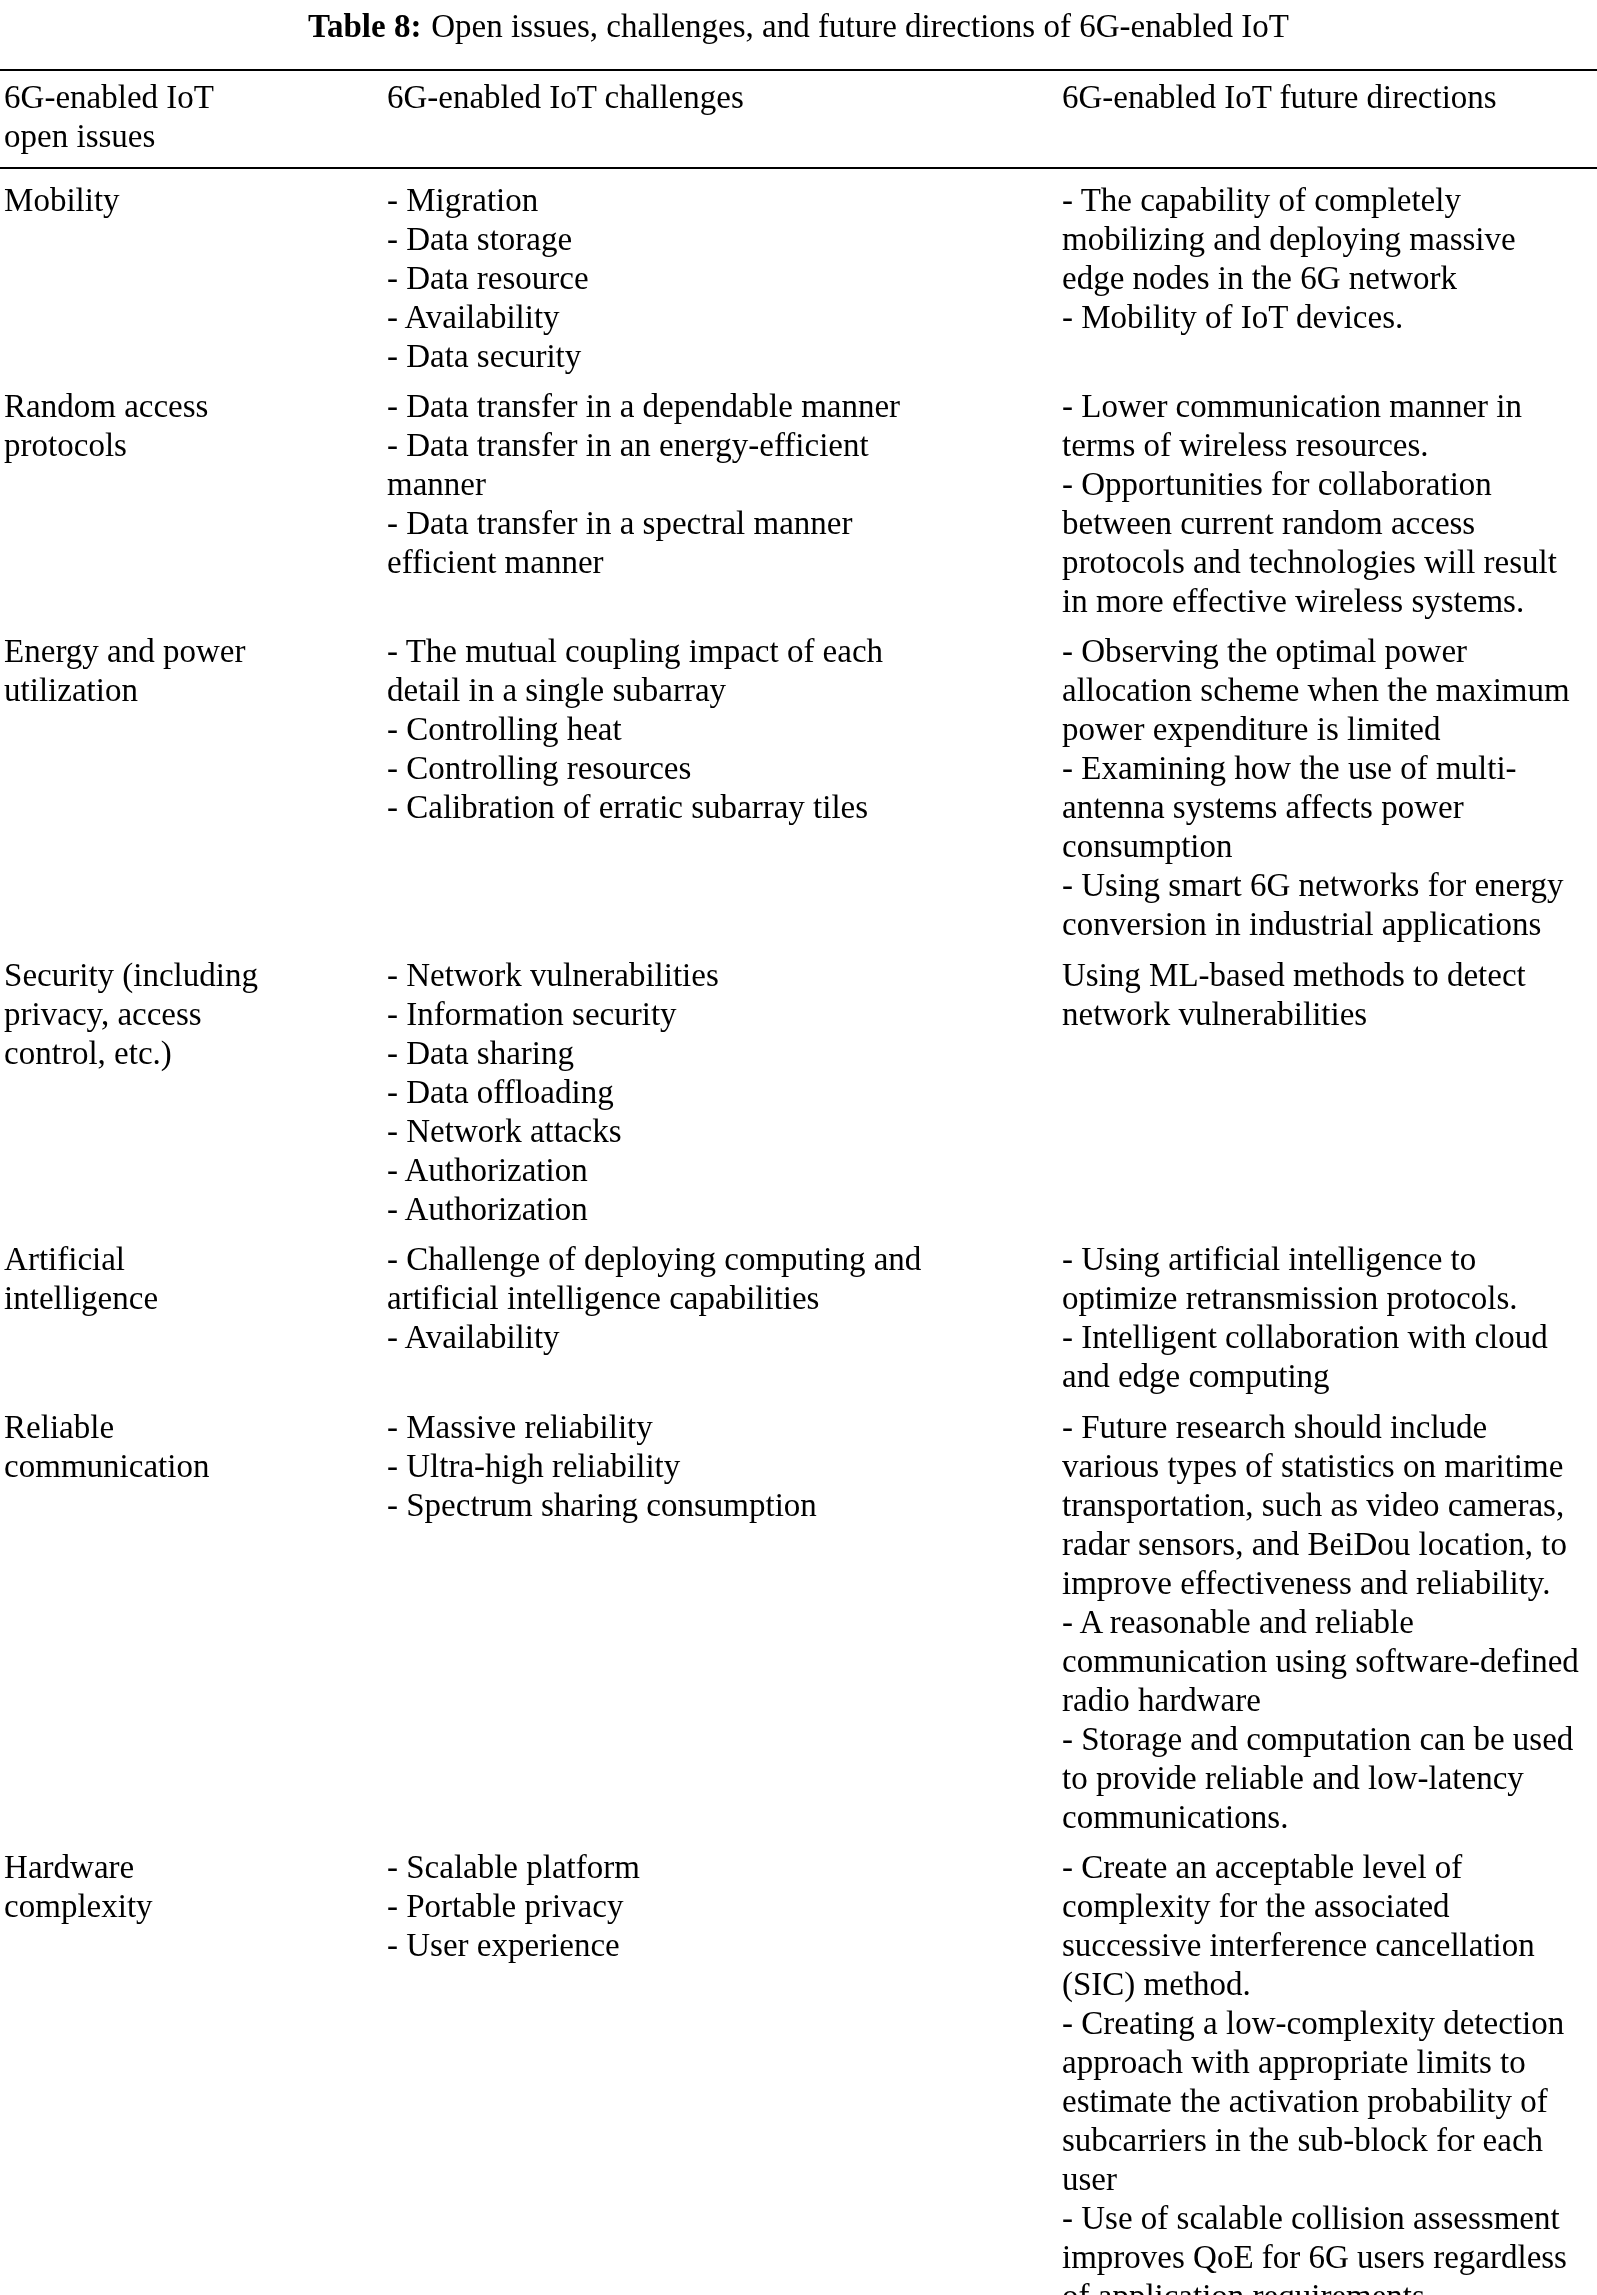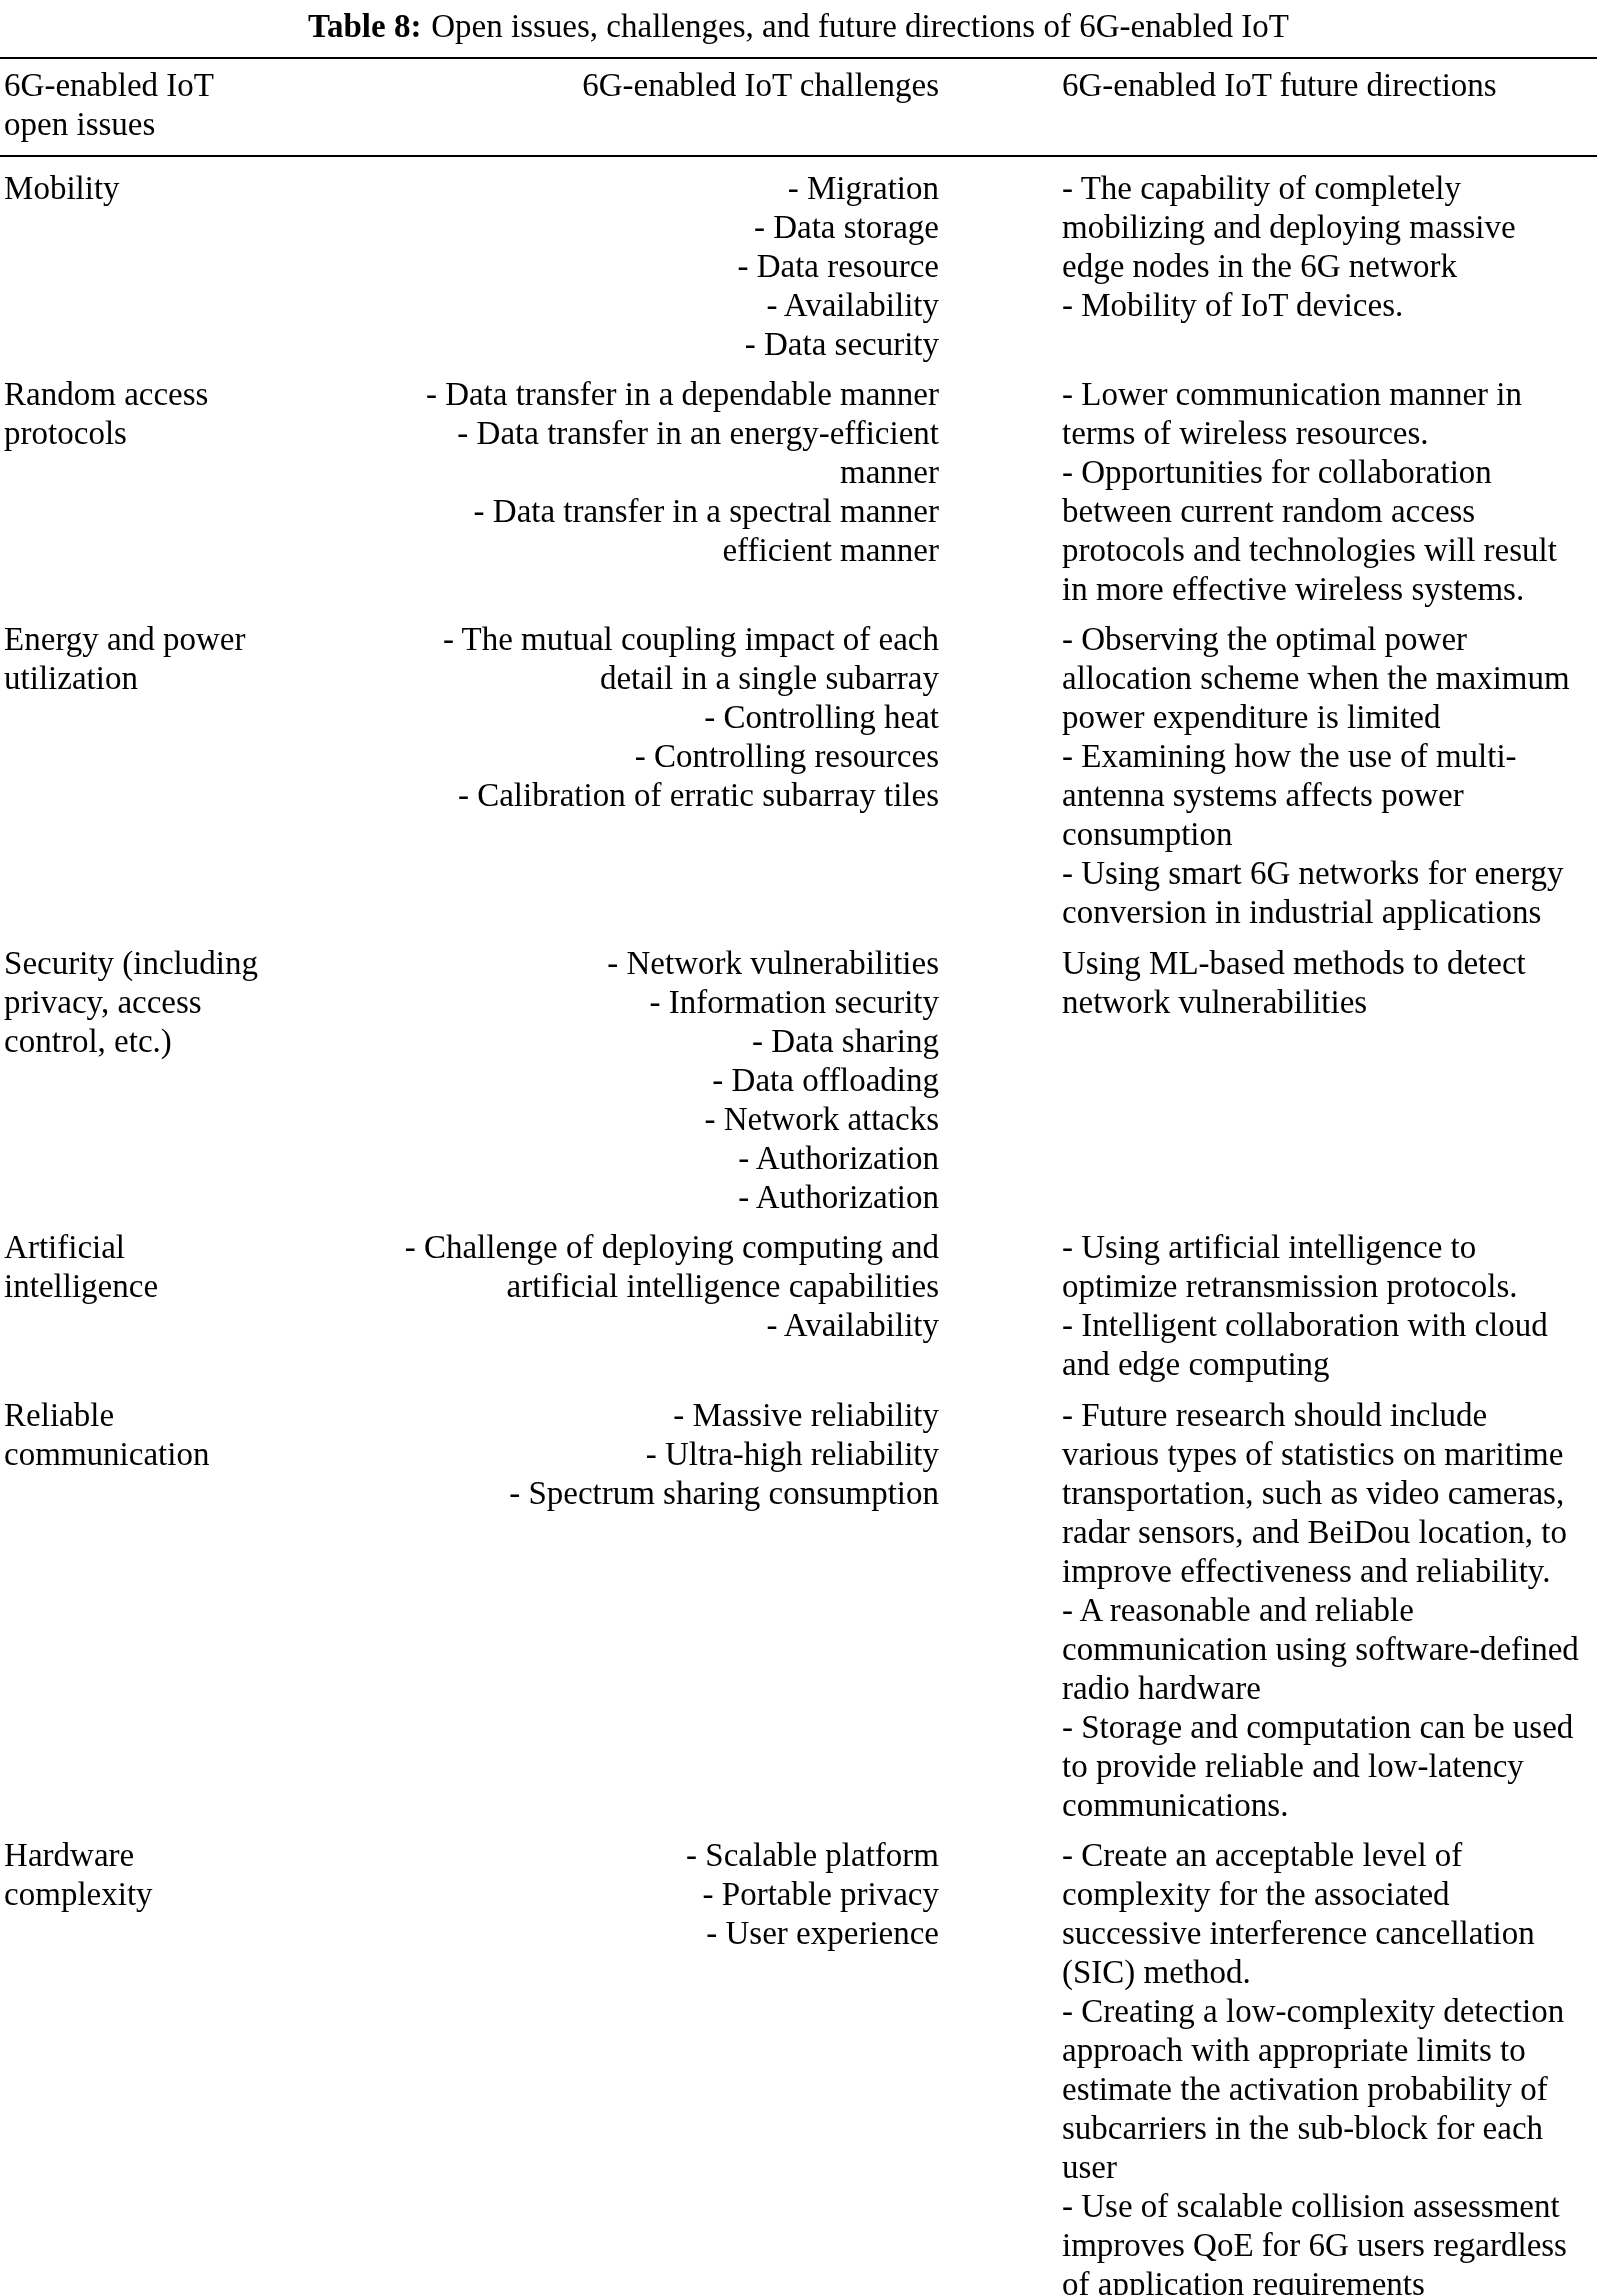--- a/index.html
+++ b/index.html
@@ -14,21 +14,21 @@
     background: #ffffff;
     font-family: "Liberation Serif", "DejaVu Serif", serif;
     font-size: 33px;
     line-height: 39px;
     box-sizing: border-box;
     overflow: hidden;
   }
   .caption {
     text-align: center;
     padding-top: 6.5px;
-    margin-bottom: 11px;
+    margin-bottom: 23px;
     white-space: nowrap;
   }
   .caption-label {
     font-weight: bold;
     padding-right: 0.3em;
   }
   table.paper-table {
     width: 1597px;
     border-collapse: collapse;
     table-layout: fixed;
@@ -39,21 +39,21 @@
   col.c2 { width: 675px; }
   col.c3 { width: 535px; }
   th, td {
     text-align: left;
     vertical-align: top;
     font-weight: normal;
     padding: 0;
     box-sizing: border-box;
   }
   th.col1, td.col1 { padding-left: 4.1px; padding-right: 118px; }
-  th.col2, td.col2 { padding-right: 123px; text-align: right; }
+  th.col2, td.col2 { padding-right: 123px; }
   th.col3, td.col3 { padding-right: 18px; }
   thead th {
     padding-top: 7.4px;
     padding-bottom: 11.4px;
     border-bottom: 2.5px solid #000000;
   }
   tbody td {
     padding-top: 11.4px;
   }
   .item { margin: 0; }

